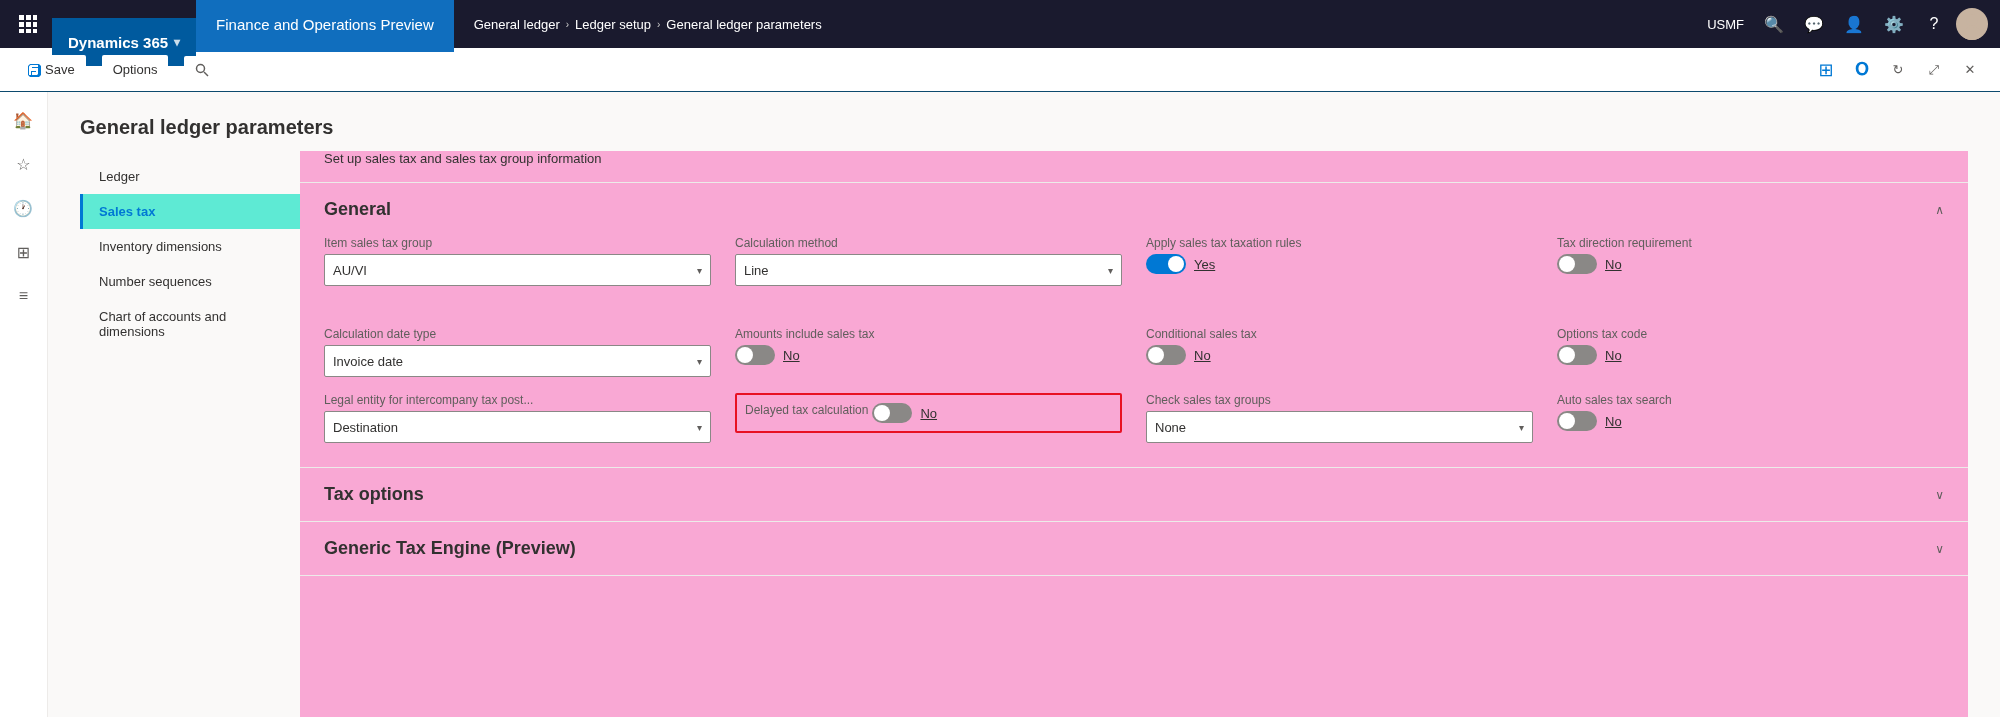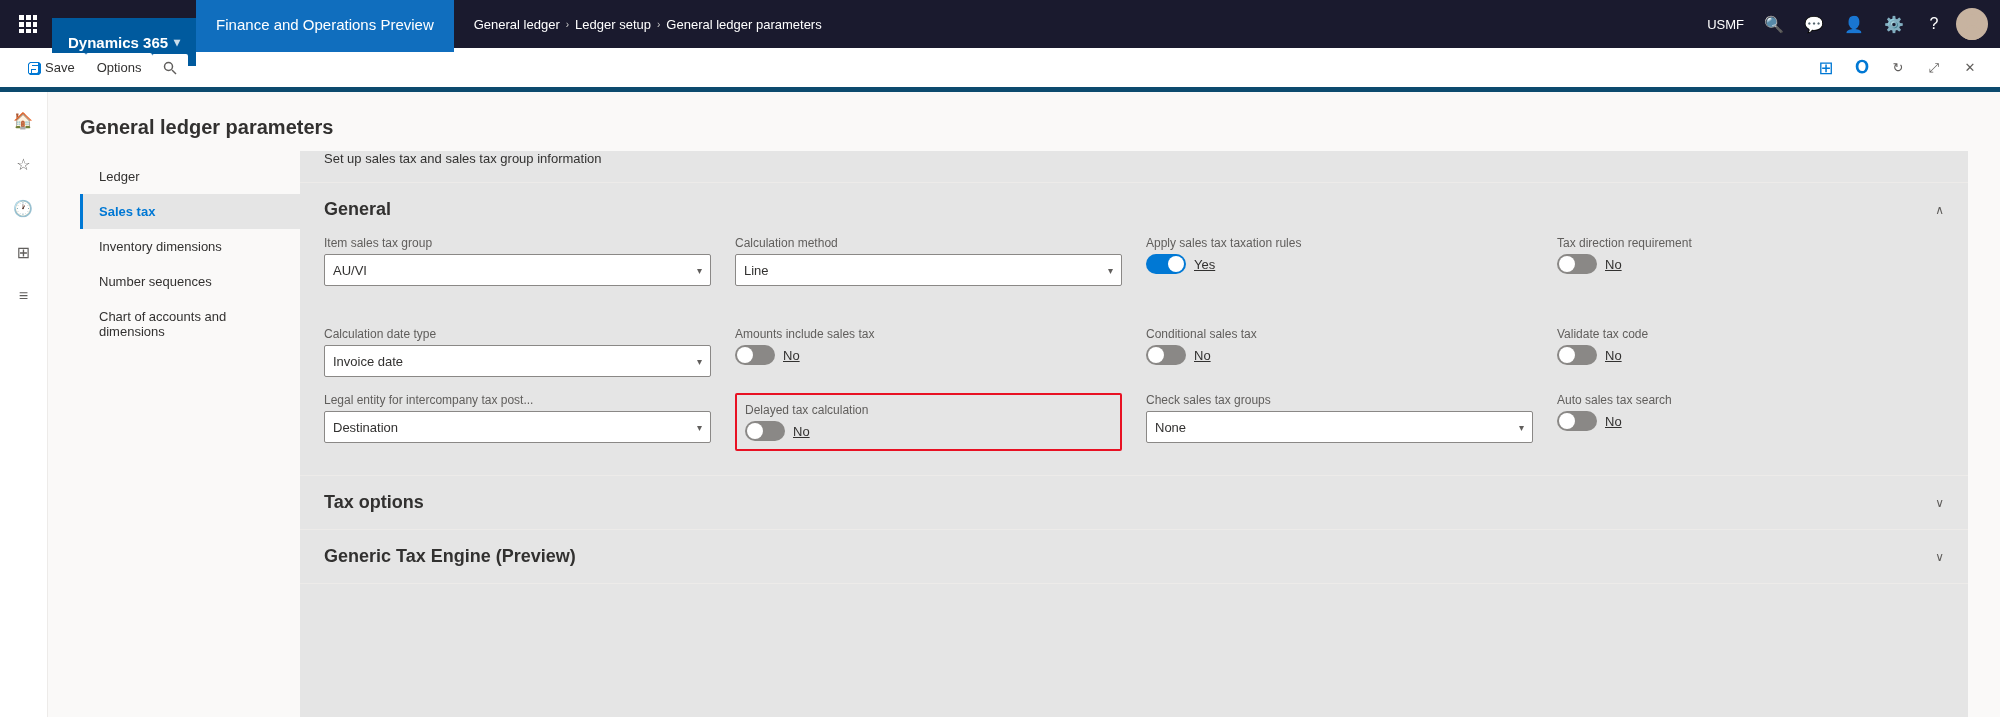--- a/index.html
+++ b/index.html
@@ -71,22 +71,22 @@
       cursor: pointer;
     }
 
     
     .action-bar {
       display: flex;
       align-items: center;
       background: white;
       height: 44px;
       padding: 0 16px;
-      border-bottom: 5px solid #0c4a6e;
-      gap: 0;
+      border-bottom: 1px solid #0c4a6e;
+      gap: 16px;
     }
     .action-btn {
       display: flex; align-items: center;
       gap: 4px;
       padding: 6px 10px;
       border: 1px solid transparent;
       cursor: pointer;
       background: white;
       font-size: 13px;
       color: #323130;
@@ -162,27 +162,27 @@
       padding: 10px 16px;
       color: #323130;
       cursor: pointer;
       font-size: 13px;
       border-left: 3px solid transparent;
     }
     .left-nav-item.active {
       border-left: 3px solid #0078d4;
       color: #0078d4;
       font-weight: 600;
-      background: #e5e5e5;
+      background: #5eead4;
     }
 
     
     .right-content {
       flex: 1;
-      background: #e5e5e5;
+      background: #f9a8d4;
       padding: 0;
     }
     .section-intro {
       padding: 0 24px 16px;
       font-size: 13px;
       color: #323130;
       border-bottom: 1px solid #edebe9;
     }
 
     .field-group {
@@ -237,21 +237,20 @@
     }
     .toggle.on .toggle-knob { left: 22px; }
     .toggle-label { font-size: 13px; color: #323130; text-decoration: underline; }
 
     
     .highlight-box {
       border: 2px solid #e81123;
       border-radius: 2px;
       padding: 8px;
       display: inline-flex;
-      flex-direction: column;
       gap: 4px;
     }
 
     
     .collapsible-section {
       border-bottom: 1px solid #edebe9;
     }
     .collapsible-header {
       display: flex;
       align-items: center;
@@ -448,21 +447,21 @@
               <div class="field-label">Conditional sales tax</div>
               <div class="toggle-container">
                 <div class="toggle">
                   <div class="toggle-knob"></div>
                 </div>
                 <span class="toggle-label">No</span>
               </div>
             </div>
 
             <div class="field-group">
-              <div class="field-label">Validate tax code</div>
+              <div class="field-label">Options tax code</div>
               <div class="toggle-container">
                 <div class="toggle">
                   <div class="toggle-knob"></div>
                 </div>
                 <span class="toggle-label">No</span>
               </div>
             </div>
           </div>
 
           <div style="padding: 0 24px 24px; display: grid; grid-template-columns: repeat(4,1fr); gap: 16px 24px; align-items: start;">

